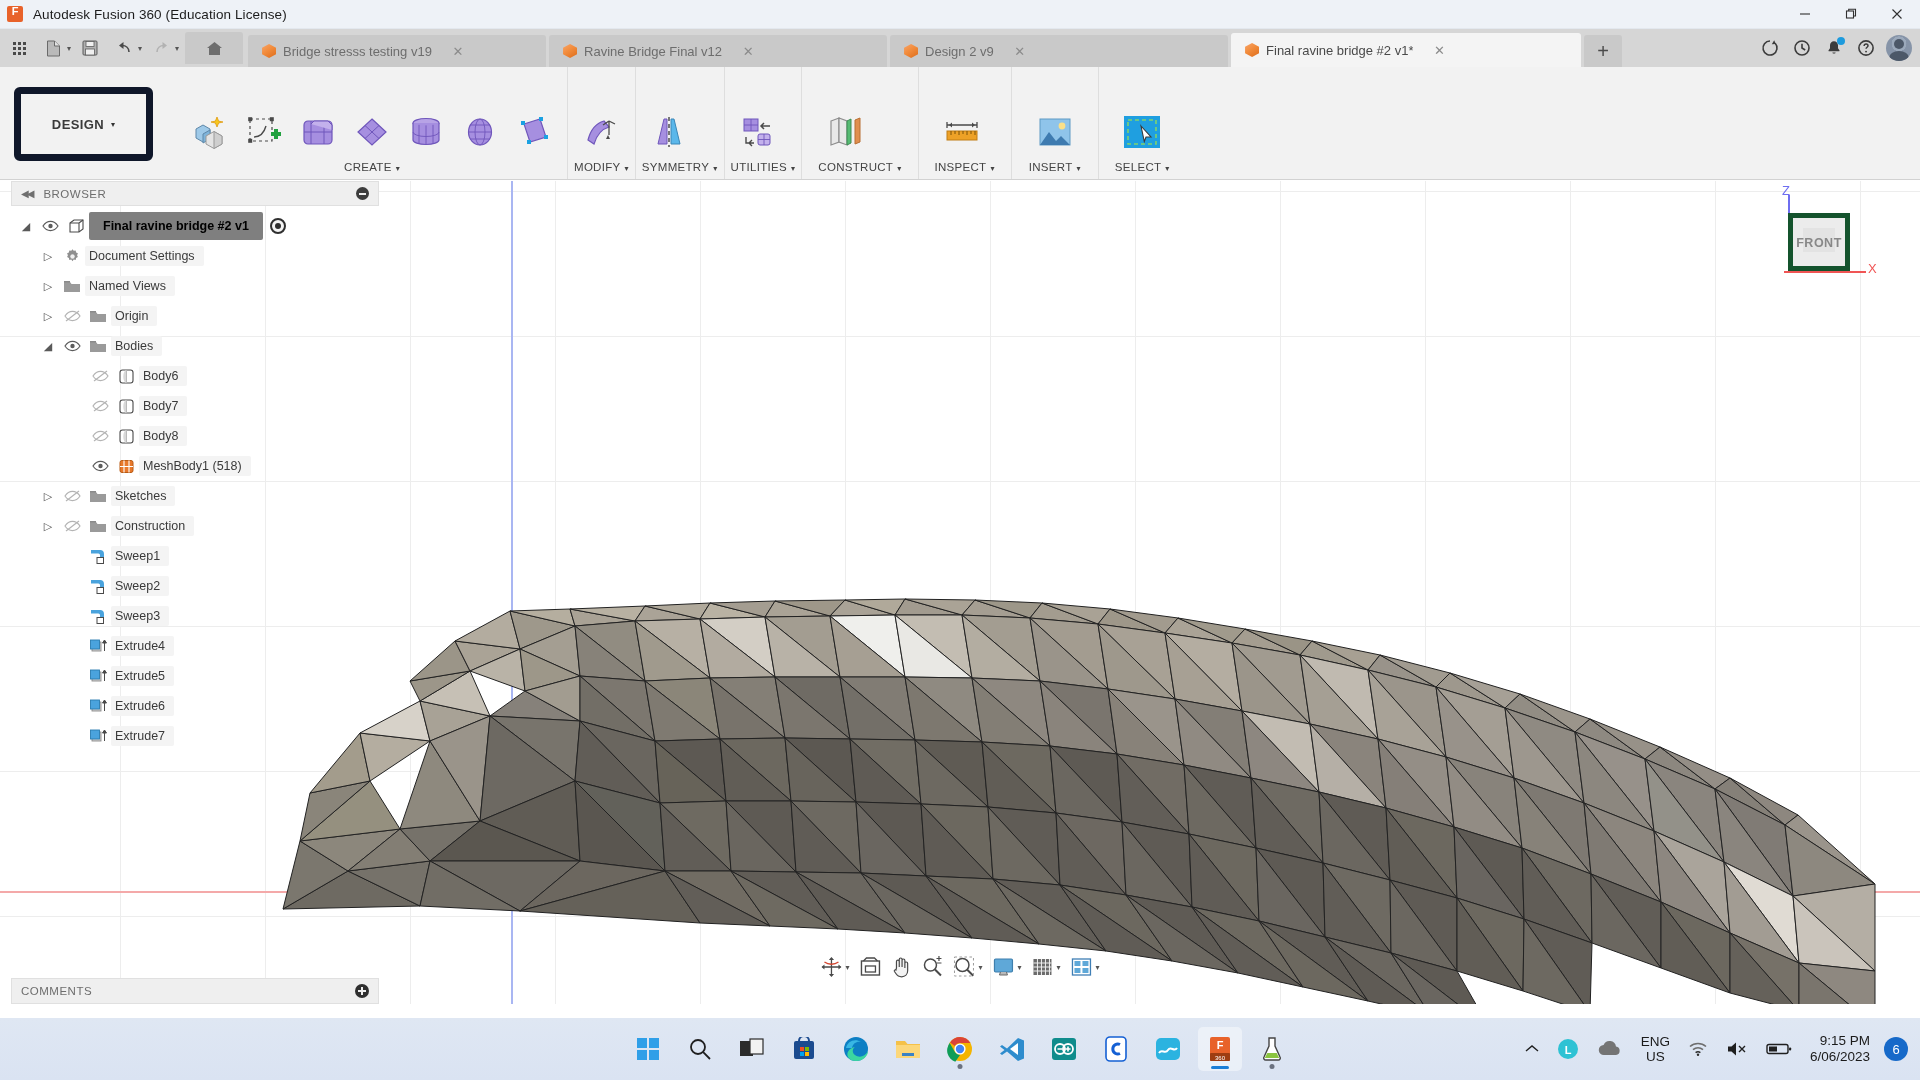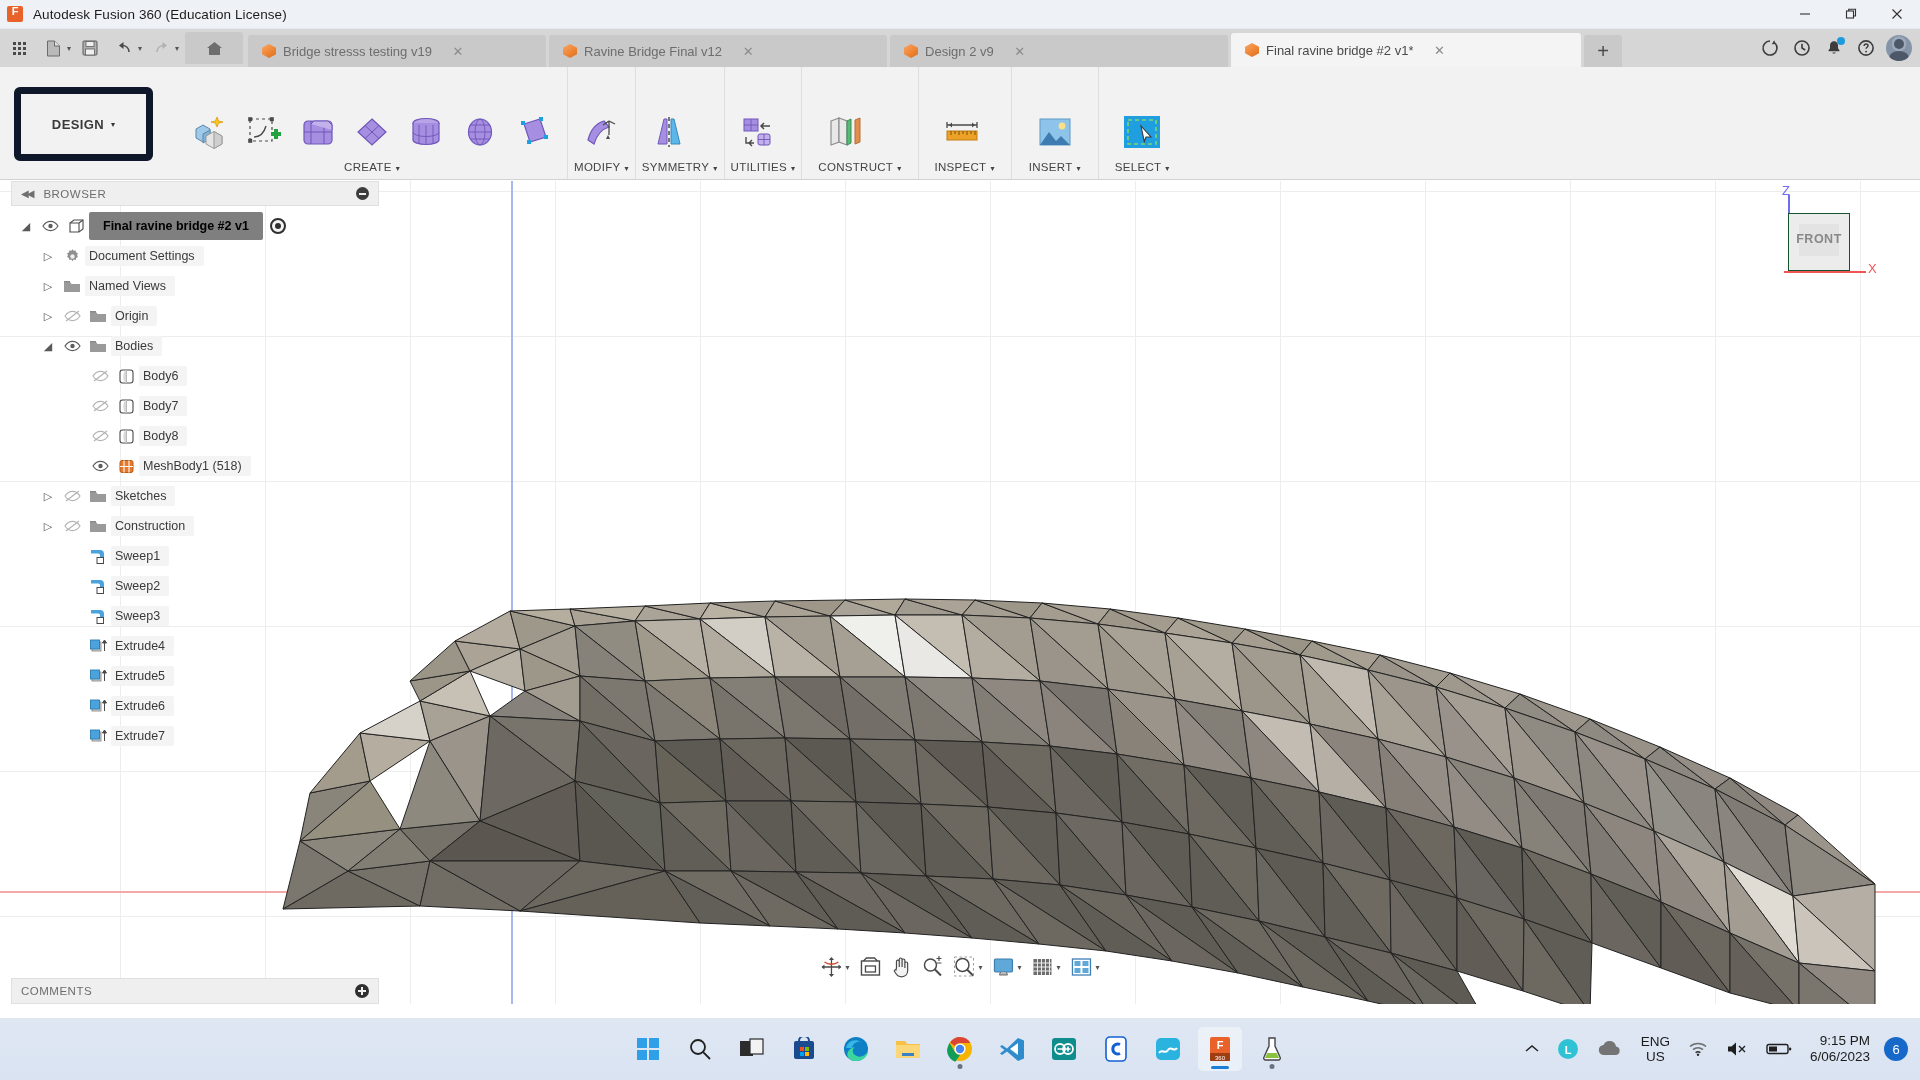--- a/index.html
+++ b/index.html
@@ -198,21 +198,21 @@
   .origin-dot {
     position: absolute; left: 500px; top: 700px; width: 22px; height: 22px;
     border-radius: 50%; border: 4px solid #a8a8a8; opacity: .65;
   }
   .model-svg { position: absolute; left: 0; top: 0; }
 
   
   .viewcube { position: absolute; right: 36px; top: 8px; width: 130px; height: 110px; }
   .vc-face {
     position: absolute; left: 34px; top: 24px; width: 62px; height: 58px;
-    background: #ececec; border: 1px solid #14532d;
+    background: #ececec; border: 5px solid #14532d;
   }
   .vc-face-inner {
     position: absolute; left: 10px; top: 10px; right: 10px; bottom: 14px;
     background: #e3e3e3;
   }
   .vc-text {
     position: absolute; left: 0; right: 0; top: 18px; text-align: center;
     font-size: 12.5px; font-weight: bold; color: #888; letter-spacing: .5px;
   }
   .vc-zline { position: absolute; left: 34px; top: 6px; width: 2px; height: 78px; background: #6e6ef0; }

